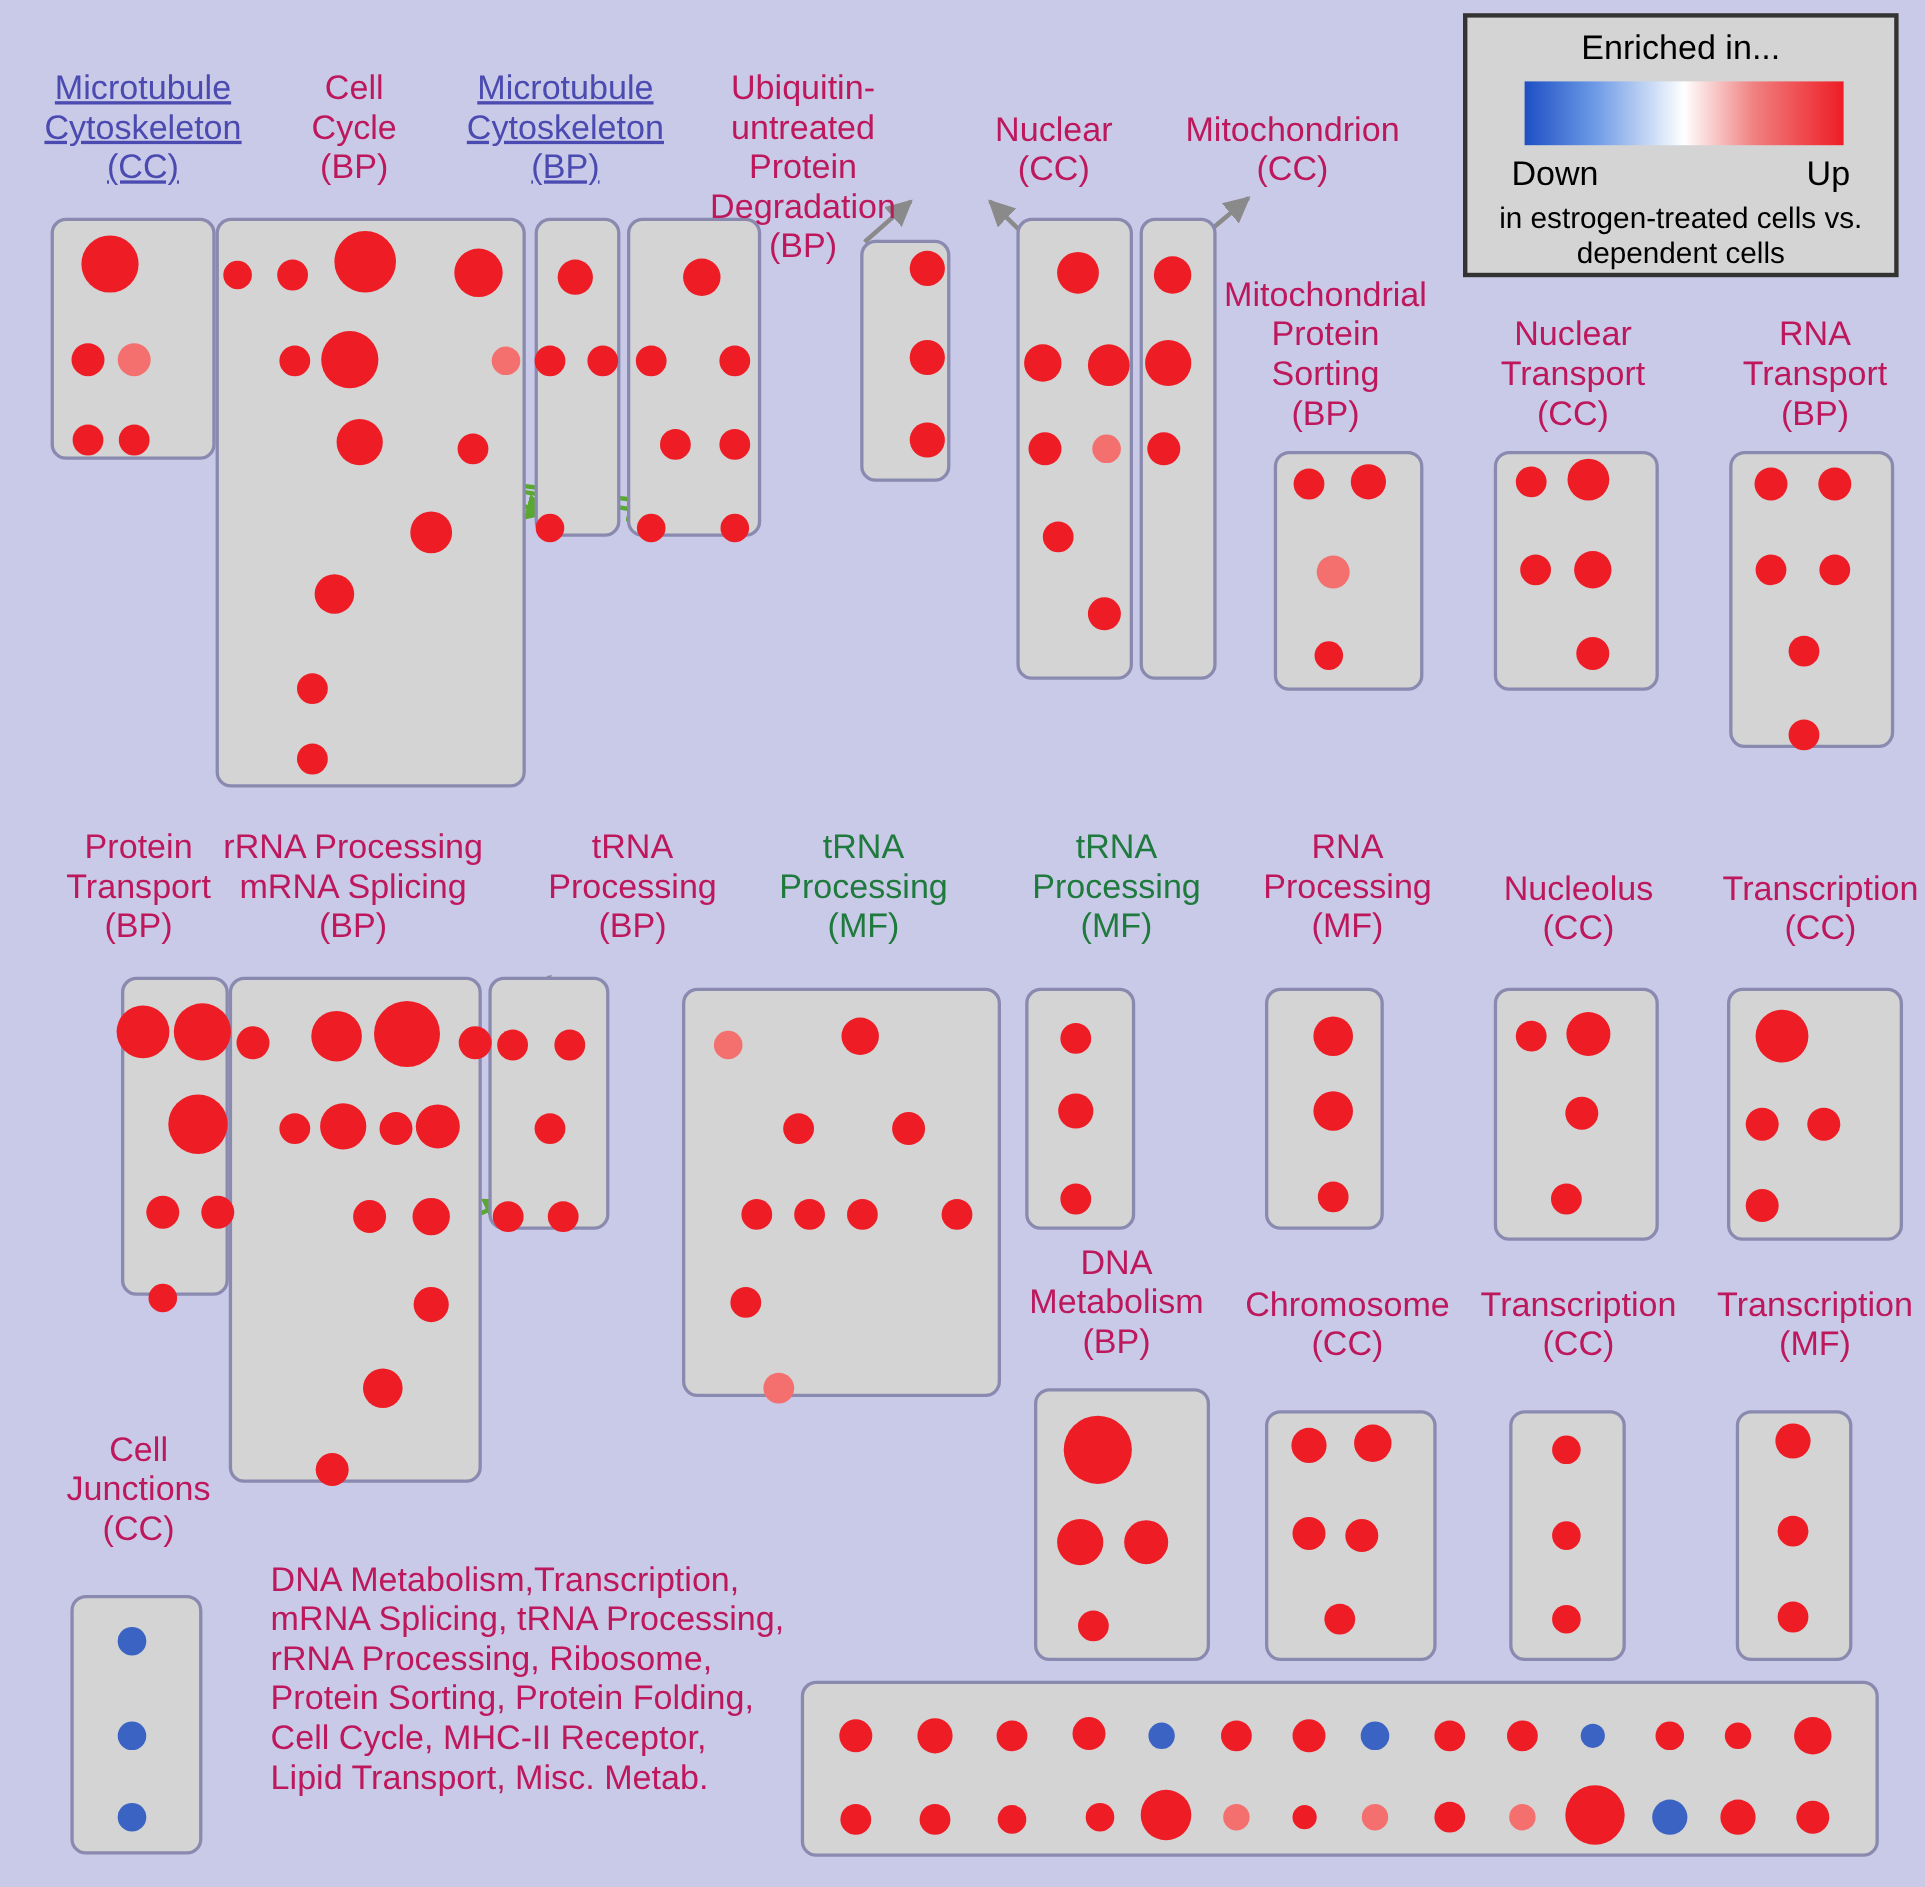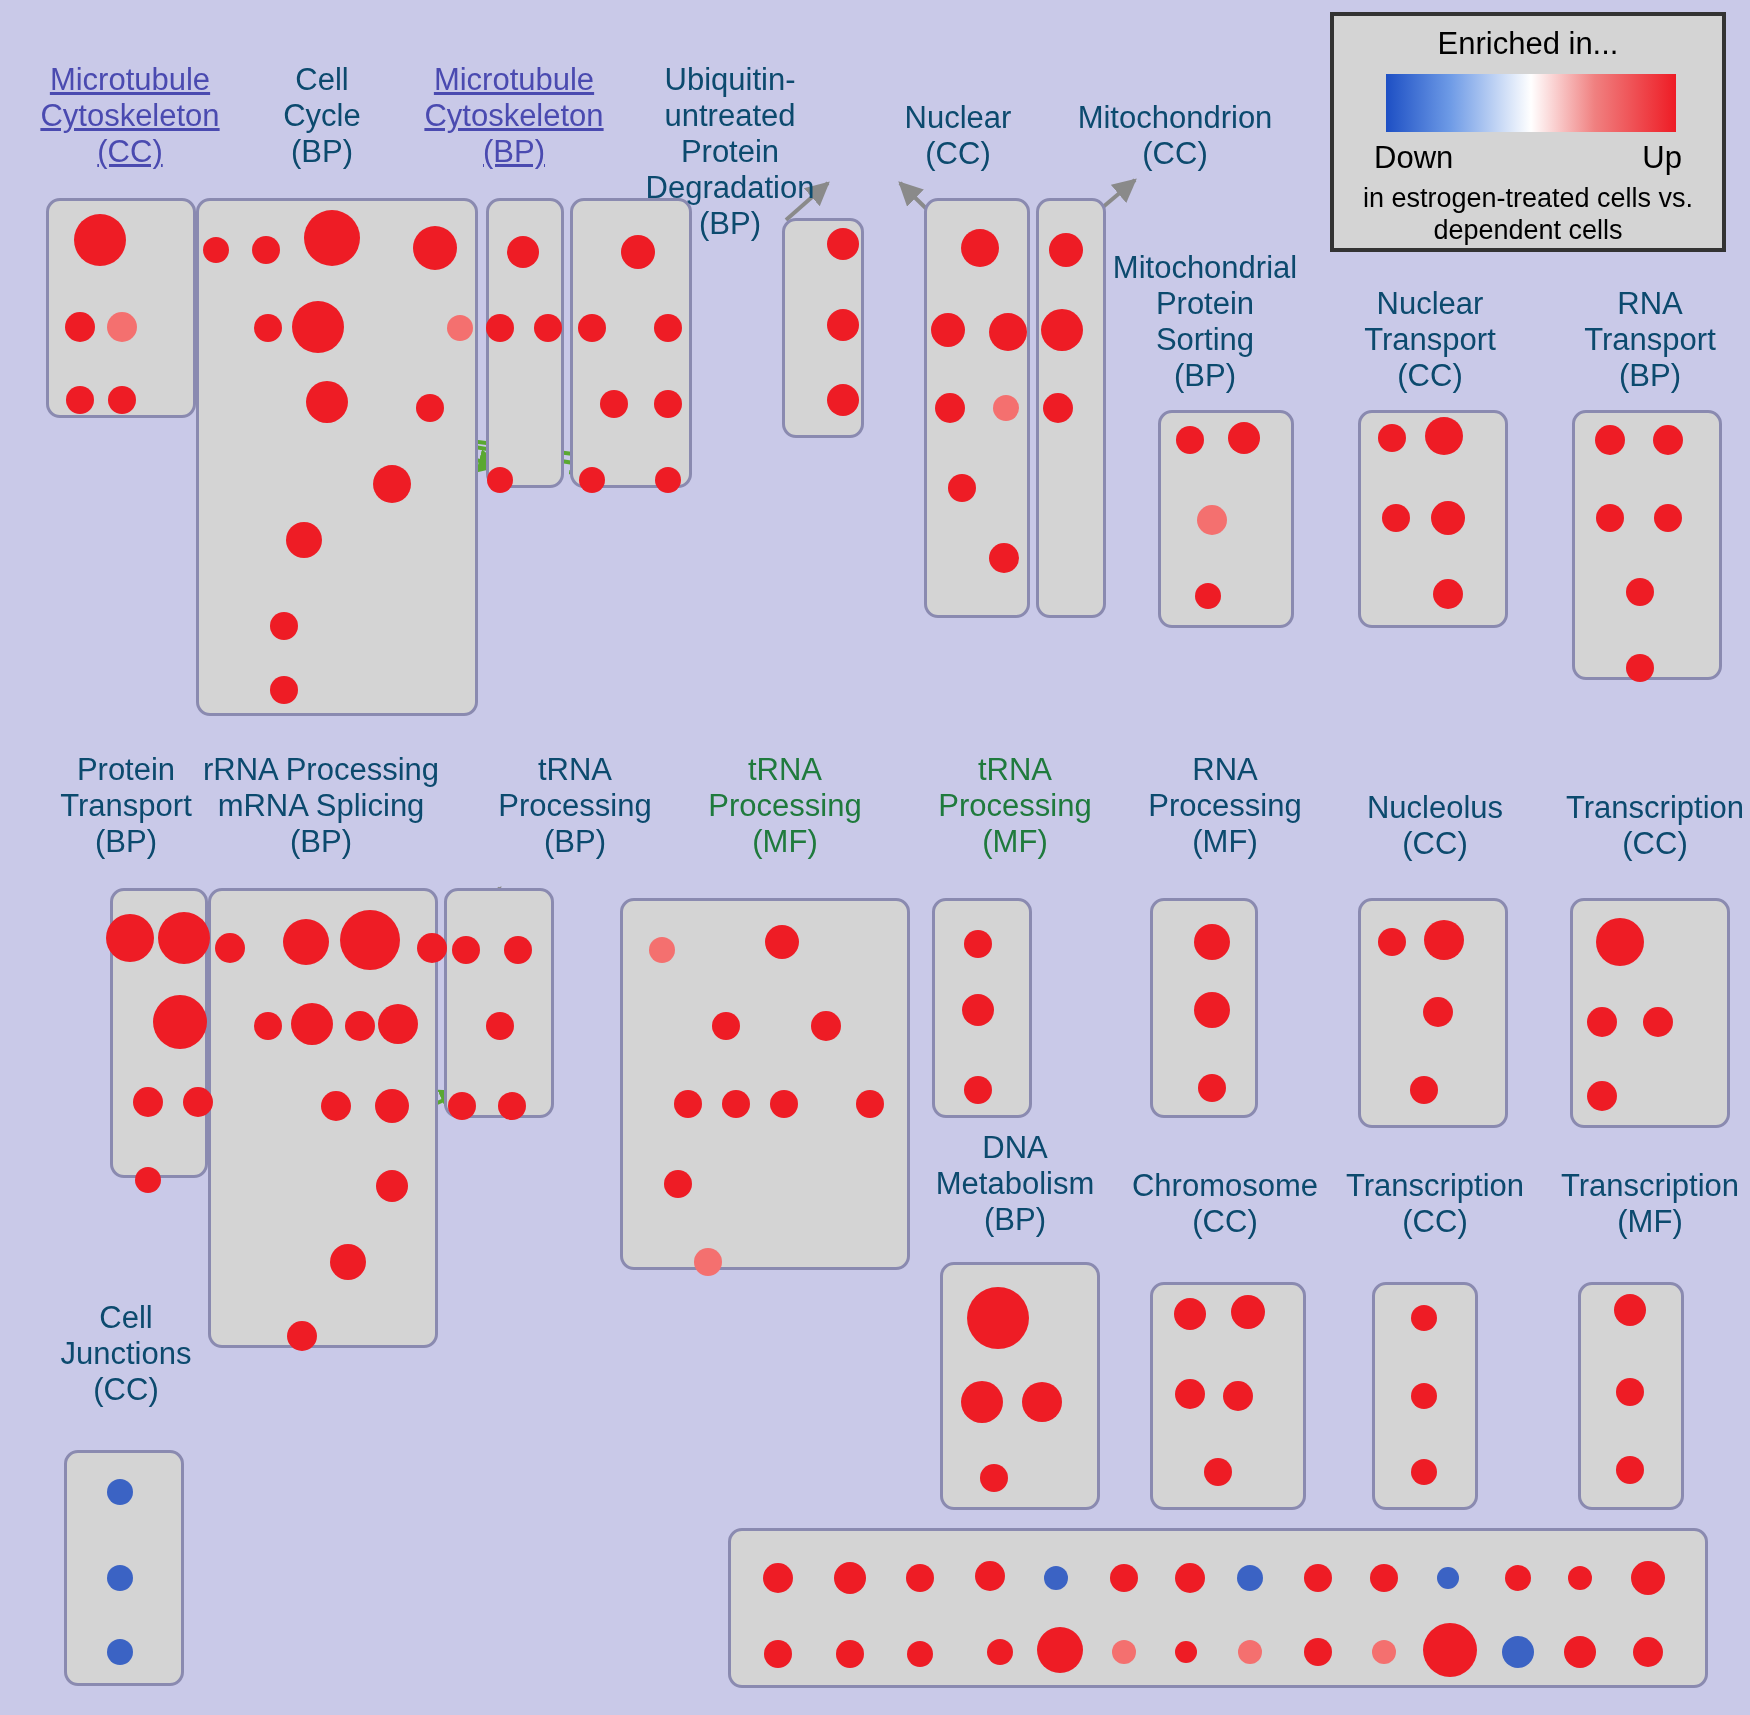--- a/index.html
+++ b/index.html
@@ -6,21 +6,21 @@
   body{
     width:1750px;height:1715px;
     background:#c9c9e8;
     font-family:"Liberation Sans", sans-serif;
     position:relative;
     overflow:hidden;
   }
   #canvas{position:absolute;left:0;top:0;width:1750px;height:1715px;}
   .lbl{
     position:absolute;
-    color:#0c4a6e;
+    color:#be185d;
     font-size:31px;
     line-height:36px;
     text-align:center;
     white-space:pre;
     font-family:"Liberation Sans", sans-serif;
   }
   .lbl.blue{color:#4a4ab0;text-decoration:underline;}
   .lbl.green{color:#1f7a3d;}
   .lbl.left{text-align:left;}
   .box{
@@ -429,20 +429,26 @@
 (CC)</div>
       <div class="lbl" style="left: 1330px; top: 1168px; width: 210px;">Transcription
 (CC)</div>
       <div class="lbl" style="left: 1545px; top: 1168px; width: 210px;">Transcription
 (MF)</div>
       <div class="lbl" style="left: 36px; top: 1300px; width: 180px;">Cell
 Junctions
 (CC)</div>
     </div>
 
+  <div class="lbl left" id="caption" style="left: 246px; top: 1418px;">DNA Metabolism,Transcription,
+mRNA Splicing, tRNA Processing,
+rRNA Processing, Ribosome,
+Protein Sorting, Protein Folding,
+Cell Cycle, MHC-II Receptor,
+Lipid Transport, Misc. Metab.</div>
 
   <div class="legend" style="left:1330px;top:12px;width:396px;height:240px;">
     <div class="legend-title">Enriched in...</div>
     <div class="grad"></div>
     <div class="legend-down">Down</div>
     <div class="legend-up">Up</div>
     <div class="legend-sub" id="legend-sub">in estrogen-treated cells
 vs. dependent cells</div>
   </div>
 </div>

